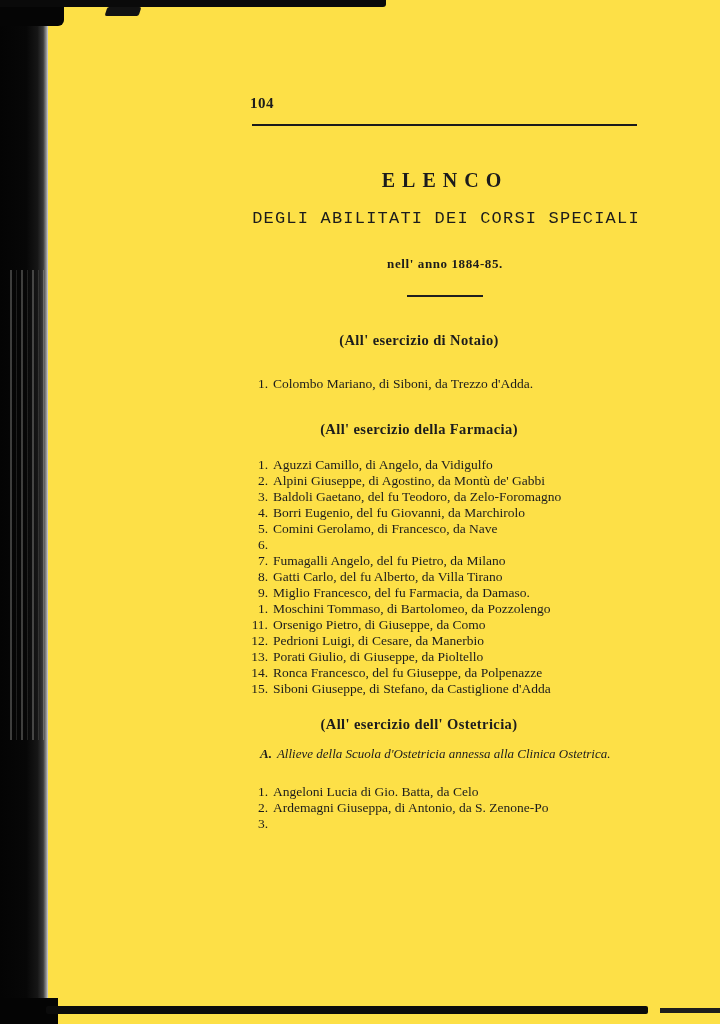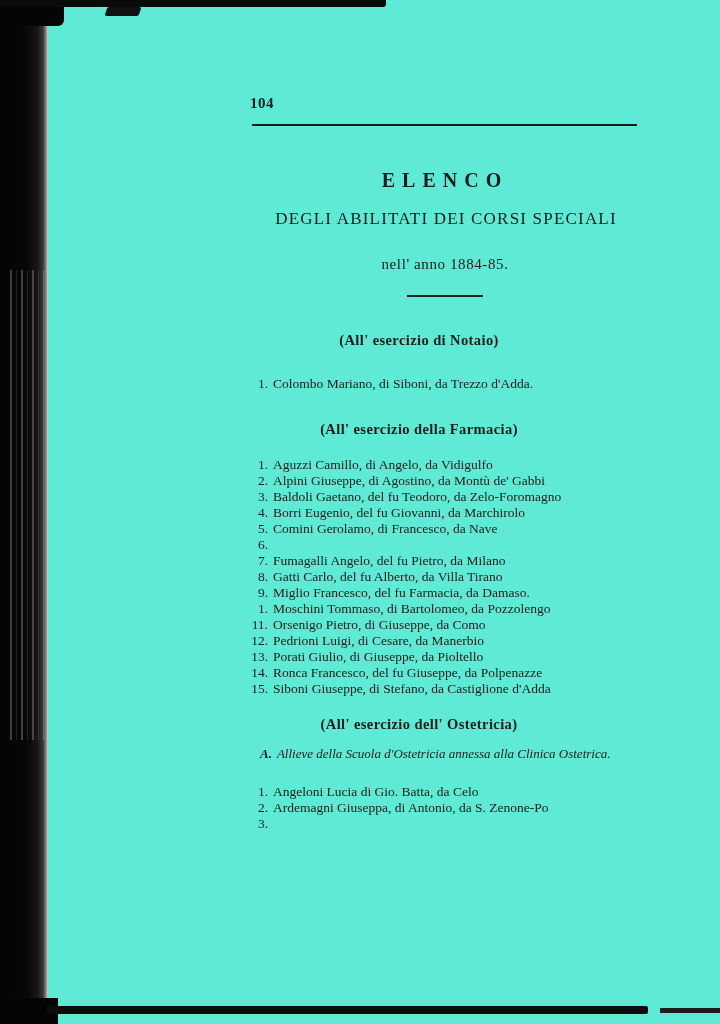--- a/index.html
+++ b/index.html
@@ -1,18 +1,18 @@
 <!DOCTYPE html>
 <html><head>
 <meta charset="utf-8">
 <style>
   html,body{margin:0;padding:0;background:#e9e9e7;}
   .page{
     position:relative;width:720px;height:1024px;overflow:hidden;
-    background:#5eead4;
+    background:#fde047;
     font-family:"Liberation Serif","DejaVu Serif",serif;
     color:#1c1c1c;
   }
   
   .scan-left{
     position:absolute;left:0;top:0;width:48px;height:1024px;
     background:linear-gradient(90deg,#040404 0%,#070707 55%,#161616 78%,#3a3a3a 90%,#9a9a9a 97%,#d8d8d4 100%);
   }
   .scan-left-streaks{
     position:absolute;left:10px;top:270px;width:34px;height:470px;
@@ -22,22 +22,22 @@
   .scan-top{position:absolute;left:0;top:0;width:386px;height:7px;background:#0a0a0a;border-radius:0 0 3px 0;}
   .scan-top-mark{position:absolute;left:106px;top:7px;width:34px;height:9px;background:#121212;transform:skewX(-18deg);border-radius:2px;}
   .scan-corner-bl{position:absolute;left:0;top:998px;width:58px;height:26px;background:#040404;}
   .scan-bottom{position:absolute;left:46px;top:1006px;width:602px;height:8px;background:#0b0b0b;border-radius:2px;}
   .scan-bottom-right{position:absolute;left:660px;top:1008px;width:60px;height:5px;background:#1d1d1d;}
   
   .content{position:absolute;left:250px;top:95px;width:390px;height:880px;}
   .pagenum{position:absolute;left:0;top:0;font-size:15px;font-weight:bold;letter-spacing:.5px;}
   .header-rule{position:absolute;left:2px;top:29px;width:385px;height:2px;background:#1a1a1a;}
   .title{position:absolute;left:0;top:74px;width:100%;text-align:center;font-size:20px;font-weight:bold;letter-spacing:7px;}
-  .subtitle{position:absolute;left:-14px;top:114px;width:420px;text-align:center;font-size:17px;letter-spacing:1.2px;}
-  .yearline{position:absolute;left:0;top:161px;width:100%;text-align:center;font-size:15px;font-weight:normal;letter-spacing:.6px;}
+  .subtitle{position:absolute;left:-14px;top:114px;width:420px;text-align:center;font-size:17px;letter-spacing:1.2px;font-family:Liberation Mono, monospace;}
+  .yearline{position:absolute;left:0;top:161px;width:100%;text-align:center;font-size:13px;font-weight:bold;letter-spacing:.6px;}
   .mid-rule{position:absolute;left:50%;top:200px;width:76px;margin-left:-38px;height:2px;background:#1f1f1f;}
   .sec-heading{position:absolute;left:0;top:0;width:100%;text-align:center;font-size:14.5px;font-weight:bold;letter-spacing:.4px;transform:translateX(-26px);}
   .h1pos{top:237px;font-family:Liberation Serif, serif;}
   .h2pos{top:326px;}
   .h3pos{top:621px;}
   .list{position:absolute;left:-12px;right:0;}
   .pos-sec1{top:281px;}
   .pos-sec2{top:362px;}
   .pos-sec3{top:689px;}
   .item{display:flex;line-height:16px;font-size:13.5px;}

